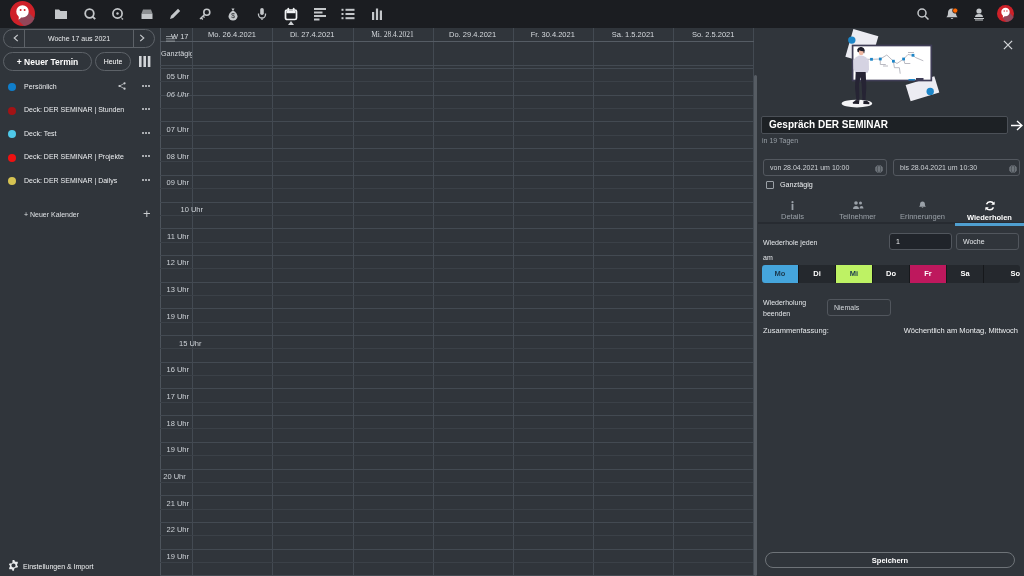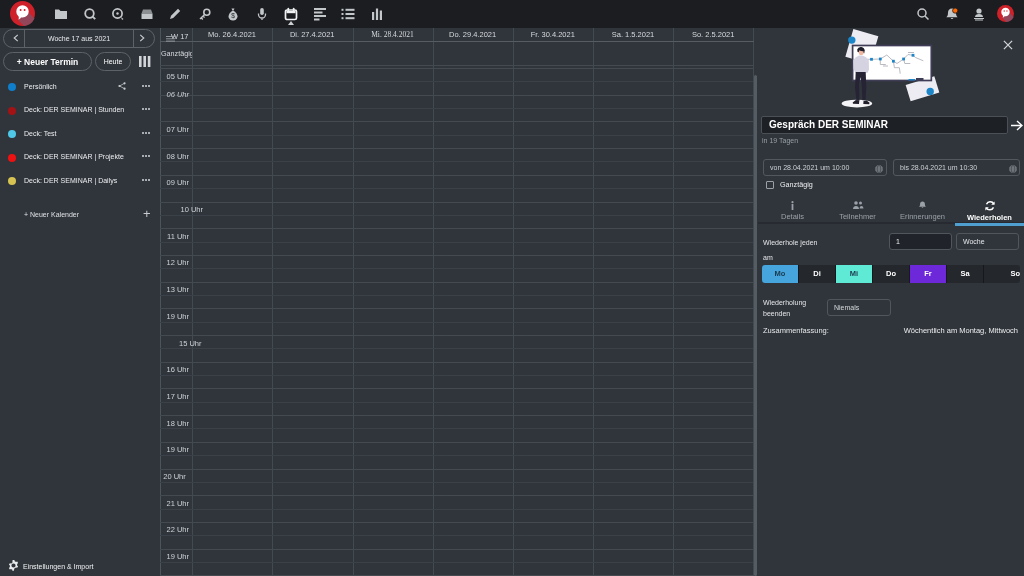--- a/index.html
+++ b/index.html
@@ -450,26 +450,27 @@
     </div>
   </div>
 
   <div class="abs" style="left:5px;top:211px;font-size:7px;color:#e4e7ea;">Wiederhole jeden</div>
   <div class="in abs" style="left:131px;top:205px;width:63px;height:17px;line-height:15px;padding-left:6px;">1</div>
   <div class="abs" style="left:198px;top:205px;width:63px;height:17px;line-height:15px;padding-left:6px;border:1px solid #51565d;border-radius:3px;font-size:7px;color:#e4e7ea;">Woche</div>
   <div class="abs" style="left:5px;top:226px;font-size:7px;color:#e4e7ea;">am</div>
   <div class="abs" style="left:4px;top:237px;width:258px;height:18px;">
     <div class="daybtn" style="left:0;width:37px;background:#45a5dc;color:#1c3a4e;border-radius:3px 0 0 3px;">Mo</div>
     <div class="daybtn" style="left:37px;width:37px;">Di</div>
-    <div class="daybtn" style="left:74px;width:37px;background:#5eead4;color:#1c3a4e;">Mi</div>
+    <div class="daybtn" style="left:74px;width:37px;background:#bef264;color:#1c3a4e;">Mi</div>
     <div class="daybtn" style="left:111px;width:37px;">Do</div>
-    <div class="daybtn" style="left:148px;width:37px;background:#6d28d9;">Fr</div>
+    <div class="daybtn" style="left:148px;width:37px;background:#be185d;">Fr</div>
     <div class="daybtn" style="left:185px;width:37px;">Sa</div>
     <div class="daybtn" style="left:222px;width:36px;border-right:none;border-radius:0 3px 3px 0;text-align:right;">So</div>
   </div>
   <div class="abs" style="left:5px;top:269px;font-size:7px;color:#e4e7ea;line-height:11px;">Wiederholung<br>beenden</div>
   <div class="abs" style="left:69px;top:271px;width:64px;height:17px;line-height:15px;padding-left:6px;border:1px solid #51565d;border-radius:3px;font-size:7px;color:#d6dade;">Niemals</div>
   <div class="abs" style="left:5px;top:298px;font-size:7.5px;color:#e4e7ea;">Zusammenfassung:</div>
   <div class="abs" style="right:6px;top:298px;font-size:7.5px;color:#eceef0;">Wöchentlich am Montag, Mittwoch</div>
 
+  <div class="abs" style="left:7px;top:524px;width:250px;height:16px;border:1px solid #6e7378;border-radius:9px;text-align:center;font-size:7.5px;font-weight:bold;color:#fff;line-height:15px;">Speichern</div>
 </div>
 
 <div class="abs" style="left:754px;top:75px;width:2.5px;height:501px;background:#565c63;border-radius:2px;z-index:30;"></div>
 
 </body></html>

